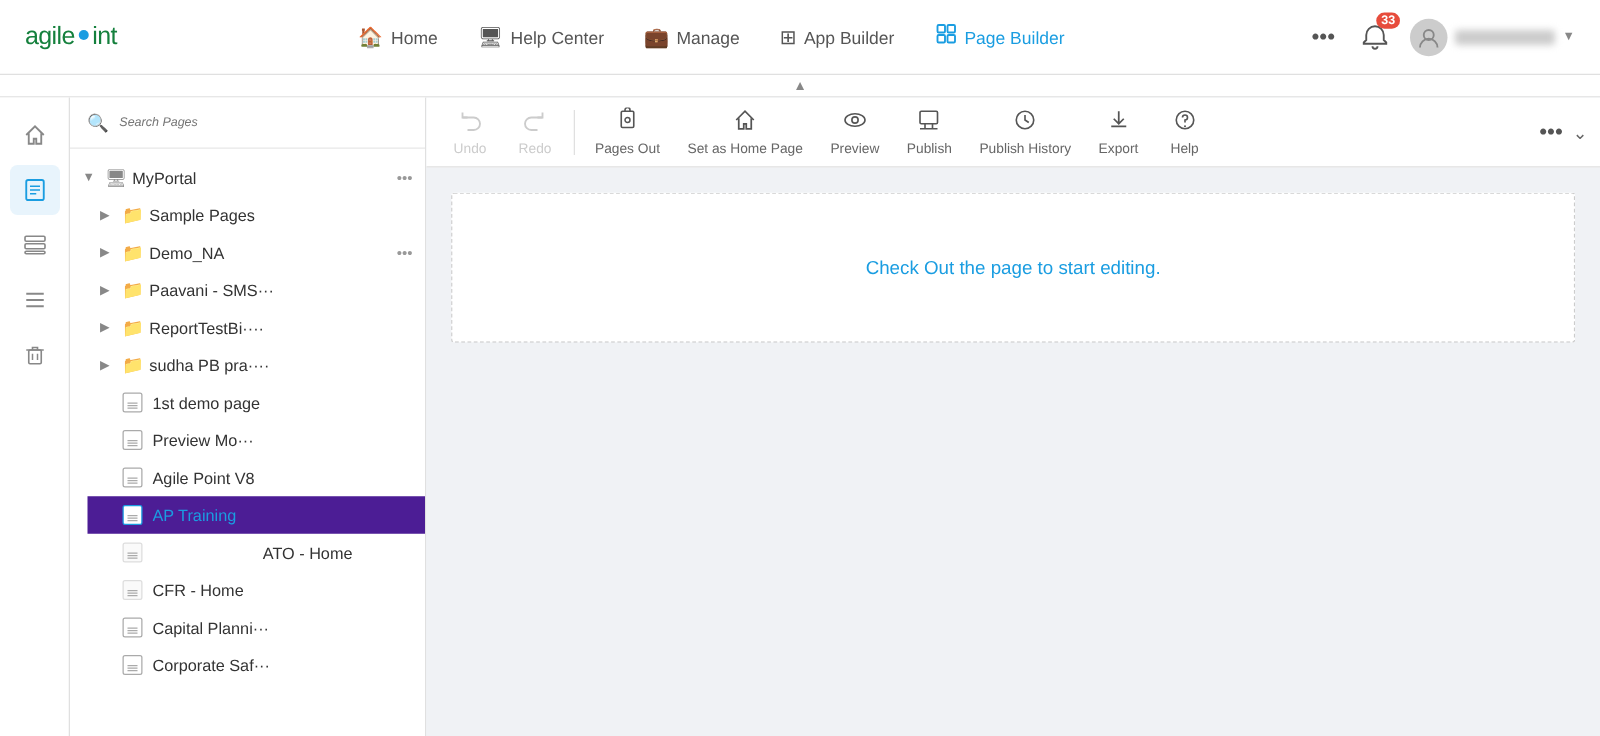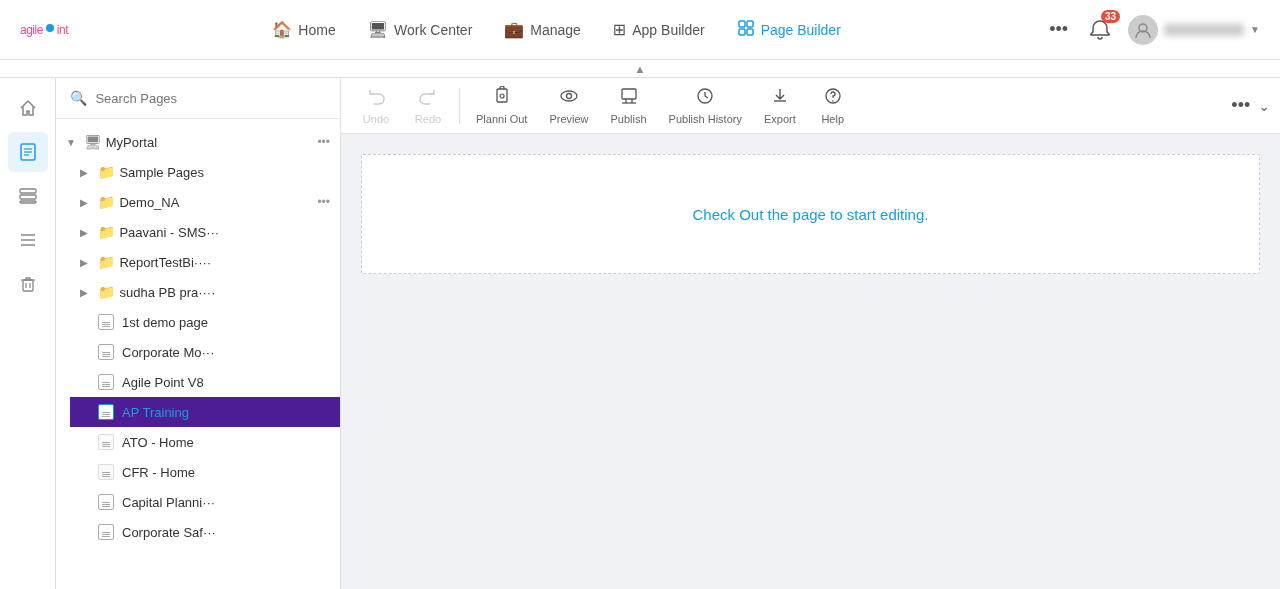--- a/index.html
+++ b/index.html
@@ -143,24 +143,25 @@
     .search-box {
       padding: 12px 14px;
       border-bottom: 1px solid #e8e8e8;
       display: flex;
       align-items: center;
       gap: 8px;
     }
     .search-box input {
       border: none;
       outline: none;
-      font-size: 13px;
+      font-size: 10px;
       color: #666;
       flex: 1;
       background: transparent;
+      font-style: italic;
     }
     .search-icon { color: #999; font-size: 14px; }
 
     .tree-container {
       flex: 1;
       overflow-y: auto;
       padding: 8px 0;
     }
     .tree-item {
       display: flex;
@@ -267,21 +268,21 @@
       font-weight: 400;
     }
 
     
     .tree-container::-webkit-scrollbar { width: 4px; }
     .tree-container::-webkit-scrollbar-track { background: #f0f0f0; }
     .tree-container::-webkit-scrollbar-thumb { background: #ccc; border-radius: 2px; }
 
     
     .logo-agile { display: flex; align-items: center; gap: 2px; }
-    .logo-agile-text { font-size: 12px; color: #ec4899; font-weight: 300; letter-spacing: -0.5px; }
+    .logo-agile-text { font-size: 20px; color: #15803d; font-weight: 300; letter-spacing: -0.5px; }
     .logo-agile-dot {
       width: 8px; height: 8px; border-radius: 50%;
       background: #1a9de1; margin: 0 1px;
       display: inline-block; vertical-align: middle;
       position: relative; top: -2px;
     }
   </style>
 </head>
 <body>
 
@@ -291,21 +292,21 @@
       <span class="logo-agile-dot"></span>
       <span class="logo-agile-text" style="font-weight:400;">int</span>
   </div>
   <div class="nav-items">
     <div class="nav-item">
       <span class="nav-icon">🏠</span>
       <span>Home</span>
     </div>
     <div class="nav-item">
       <span class="nav-icon">🖥</span>
-      <span>Work Center</span>
+      <span>Help Center</span>
     </div>
     <div class="nav-item">
       <span class="nav-icon">💼</span>
       <span>Manage</span>
     </div>
     <div class="nav-item">
       <span class="nav-icon">⊞</span>
       <span>App Builder</span>
     </div>
     <div class="nav-item active">
@@ -437,39 +438,39 @@
 
         <div class="tree-item">
           <span class="tree-arrow" style="visibility:hidden">▶</span>
           <span class="tree-page-icon"></span>
           <span class="tree-label" style="margin-left:4px;">1st demo page</span>
         </div>
 
         <div class="tree-item">
           <span class="tree-arrow" style="visibility:hidden">▶</span>
           <span class="tree-page-icon"></span>
-          <span class="tree-label" style="margin-left:4px;">Corporate Mo···</span>
+          <span class="tree-label" style="margin-left:4px;">Preview Mo···</span>
         </div>
 
         <div class="tree-item">
           <span class="tree-arrow" style="visibility:hidden">▶</span>
           <span class="tree-page-icon"></span>
           <span class="tree-label" style="margin-left:4px;">Agile Point V8</span>
         </div>
 
         <div class="tree-item selected">
           <span class="tree-arrow" style="visibility:hidden">▶</span>
           <span class="tree-page-icon" style="border-color:#1a9de1;"></span>
           <span class="tree-label" style="margin-left:4px; color:#1a9de1;">AP Training</span>
         </div>
 
         <div class="tree-item">
           <span class="tree-arrow" style="visibility:hidden">▶</span>
           <span class="tree-page-icon" style="border-color:#ddd; background:#fafafa;"></span>
-          <span class="tree-label" style="margin-left:4px;">ATO - Home</span>
+          <span class="tree-label" style="margin-left:4px;text-align:right;">ATO - Home</span>
         </div>
 
 
         <div class="tree-item">
           <span class="tree-arrow" style="visibility:hidden">▶</span>
           <span class="tree-page-icon" style="border-color:#ddd; background:#fafafa;"></span>
           <span class="tree-label" style="margin-left:4px;">CFR - Home</span>
         </div>
 
         <div class="tree-item">
@@ -511,21 +512,30 @@
       </div>
       <div class="toolbar-sep"></div>
       <div class="toolbar-btn">
         <span class="tb-icon">
           <svg width="20" height="20" viewBox="0 0 20 20" fill="none">
               <rect x="5" y="3" width="10" height="13" rx="1" stroke="#555" stroke-width="1.3"></rect>
               <path d="M8 3V2a2 2 0 1 1 4 0v1" stroke="#555" stroke-width="1.3"></path>
               <circle cx="10" cy="10" r="2" stroke="#555" stroke-width="1.2"></circle>
             </svg>
         </span>
-        <span>Planni Out</span>
+        <span>Pages Out</span>
+      </div>
+      <div class="toolbar-btn">
+        <span class="tb-icon">
+          <svg width="20" height="20" viewBox="0 0 20 20" fill="none">
+              <path d="M3 10L10 3l7 7" stroke="#555" stroke-width="1.4"></path>
+              <path d="M5 8.5V17h4v-4h2v4h4V8.5" stroke="#555" stroke-width="1.4" fill="none"></path>
+            </svg>
+        </span>
+        <span>Set as Home Page</span>
       </div>
       <div class="toolbar-btn">
         <span class="tb-icon">
           <svg width="20" height="20" viewBox="0 0 20 20" fill="none">
               <ellipse cx="10" cy="10" rx="8" ry="5" stroke="#555" stroke-width="1.3"></ellipse>
               <circle cx="10" cy="10" r="2.5" stroke="#555" stroke-width="1.3"></circle>
             </svg>
         </span>
         <span>Preview</span>
       </div>

